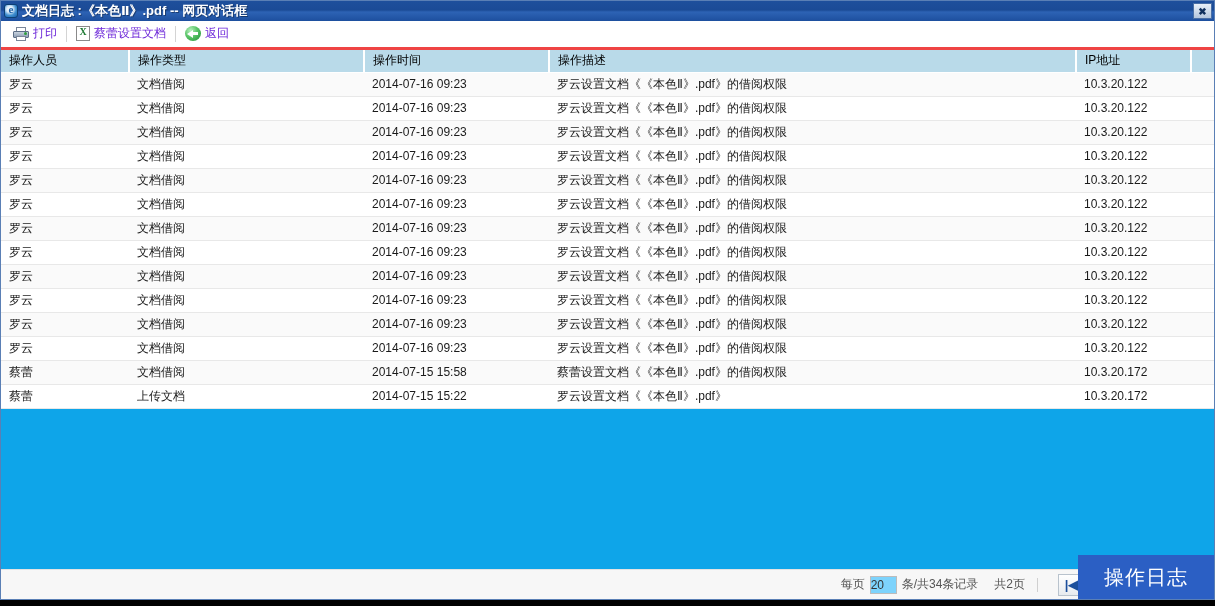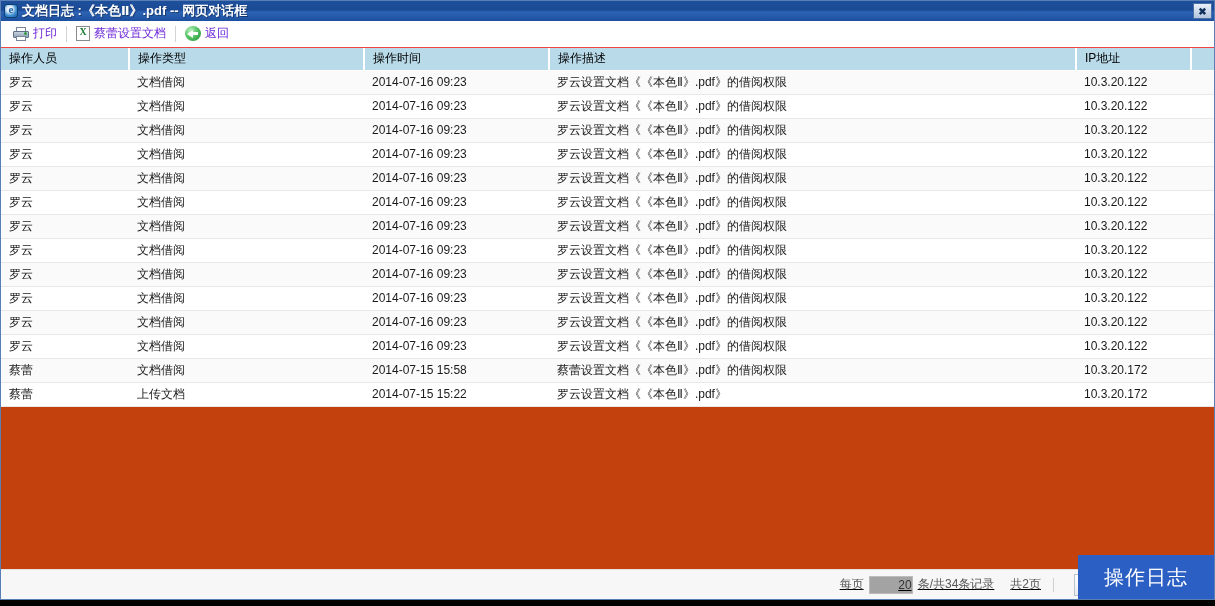--- a/index.html
+++ b/index.html
@@ -125,22 +125,22 @@
   }
   .ico-back .tail {
     position: absolute; left: 7px; top: 6px; width: 6px; height: 3px;
     background: #ffffff;
   }
 
   
   .table-wrap {
     flex: 1 1 auto;
     overflow: hidden;
-    background: #c2410c;
-    border-top: 1px solid #ef4444;
+    background: #0ea5e9;
+    border-top: 3px solid #ef4444;
     position: relative;
   }
   table.log {
     width: 1213px; border-collapse: collapse; table-layout: fixed;
   }
   table.log thead th {
     background: #b9dae9;
     height: 22px;
     font-size: 12px; font-weight: normal; color: #000000;
     text-align: left; padding: 0 0 0 8px;
@@ -165,29 +165,28 @@
   .col-desc { width: 527px; }
   .col-ip   { width: 115px; }
   .col-tail { width: 23px; }
 
   
   .footer {
     flex: 0 0 30px; height: 30px;
     background: #f7f7f7;
     border-top: 1px solid #e3e3e3;
     display: flex; align-items: center; justify-content: flex-end;
-    padding-right: 8px; gap: 0px;
+    padding-right: 24px; gap: 0px;
     position: relative;
-    text-decoration: underline;
   }
   .pg-text { font-size: 12px; color: #555555; }
   .pg-input {
-    width: 44px; height: 18px; margin: 0 5px;
-    border: 1px solid #bcbcbc; background: #a3a3a3;
-    font-size: 12px; color: #333333; text-align: right;
+    width: 27px; height: 18px; margin: 0 5px;
+    border: 1px solid #bcbcbc; background: #7dd3fc;
+    font-size: 12px; color: #333333; text-align: left;
     font-family: "Liberation Sans", sans-serif;
     padding: 0;
   }
   .pg-gap { width: 16px; }
   .pg-divider {
     width: 1px; height: 14px; background: #d0d0d0; margin: 0 12px;
   }
   .pg-btn {
     width: 27px; height: 22px; margin-left: 8px;
     background: linear-gradient(to bottom,#ffffff 0%, #f4f6f8 50%, #e7ebef 100%);

